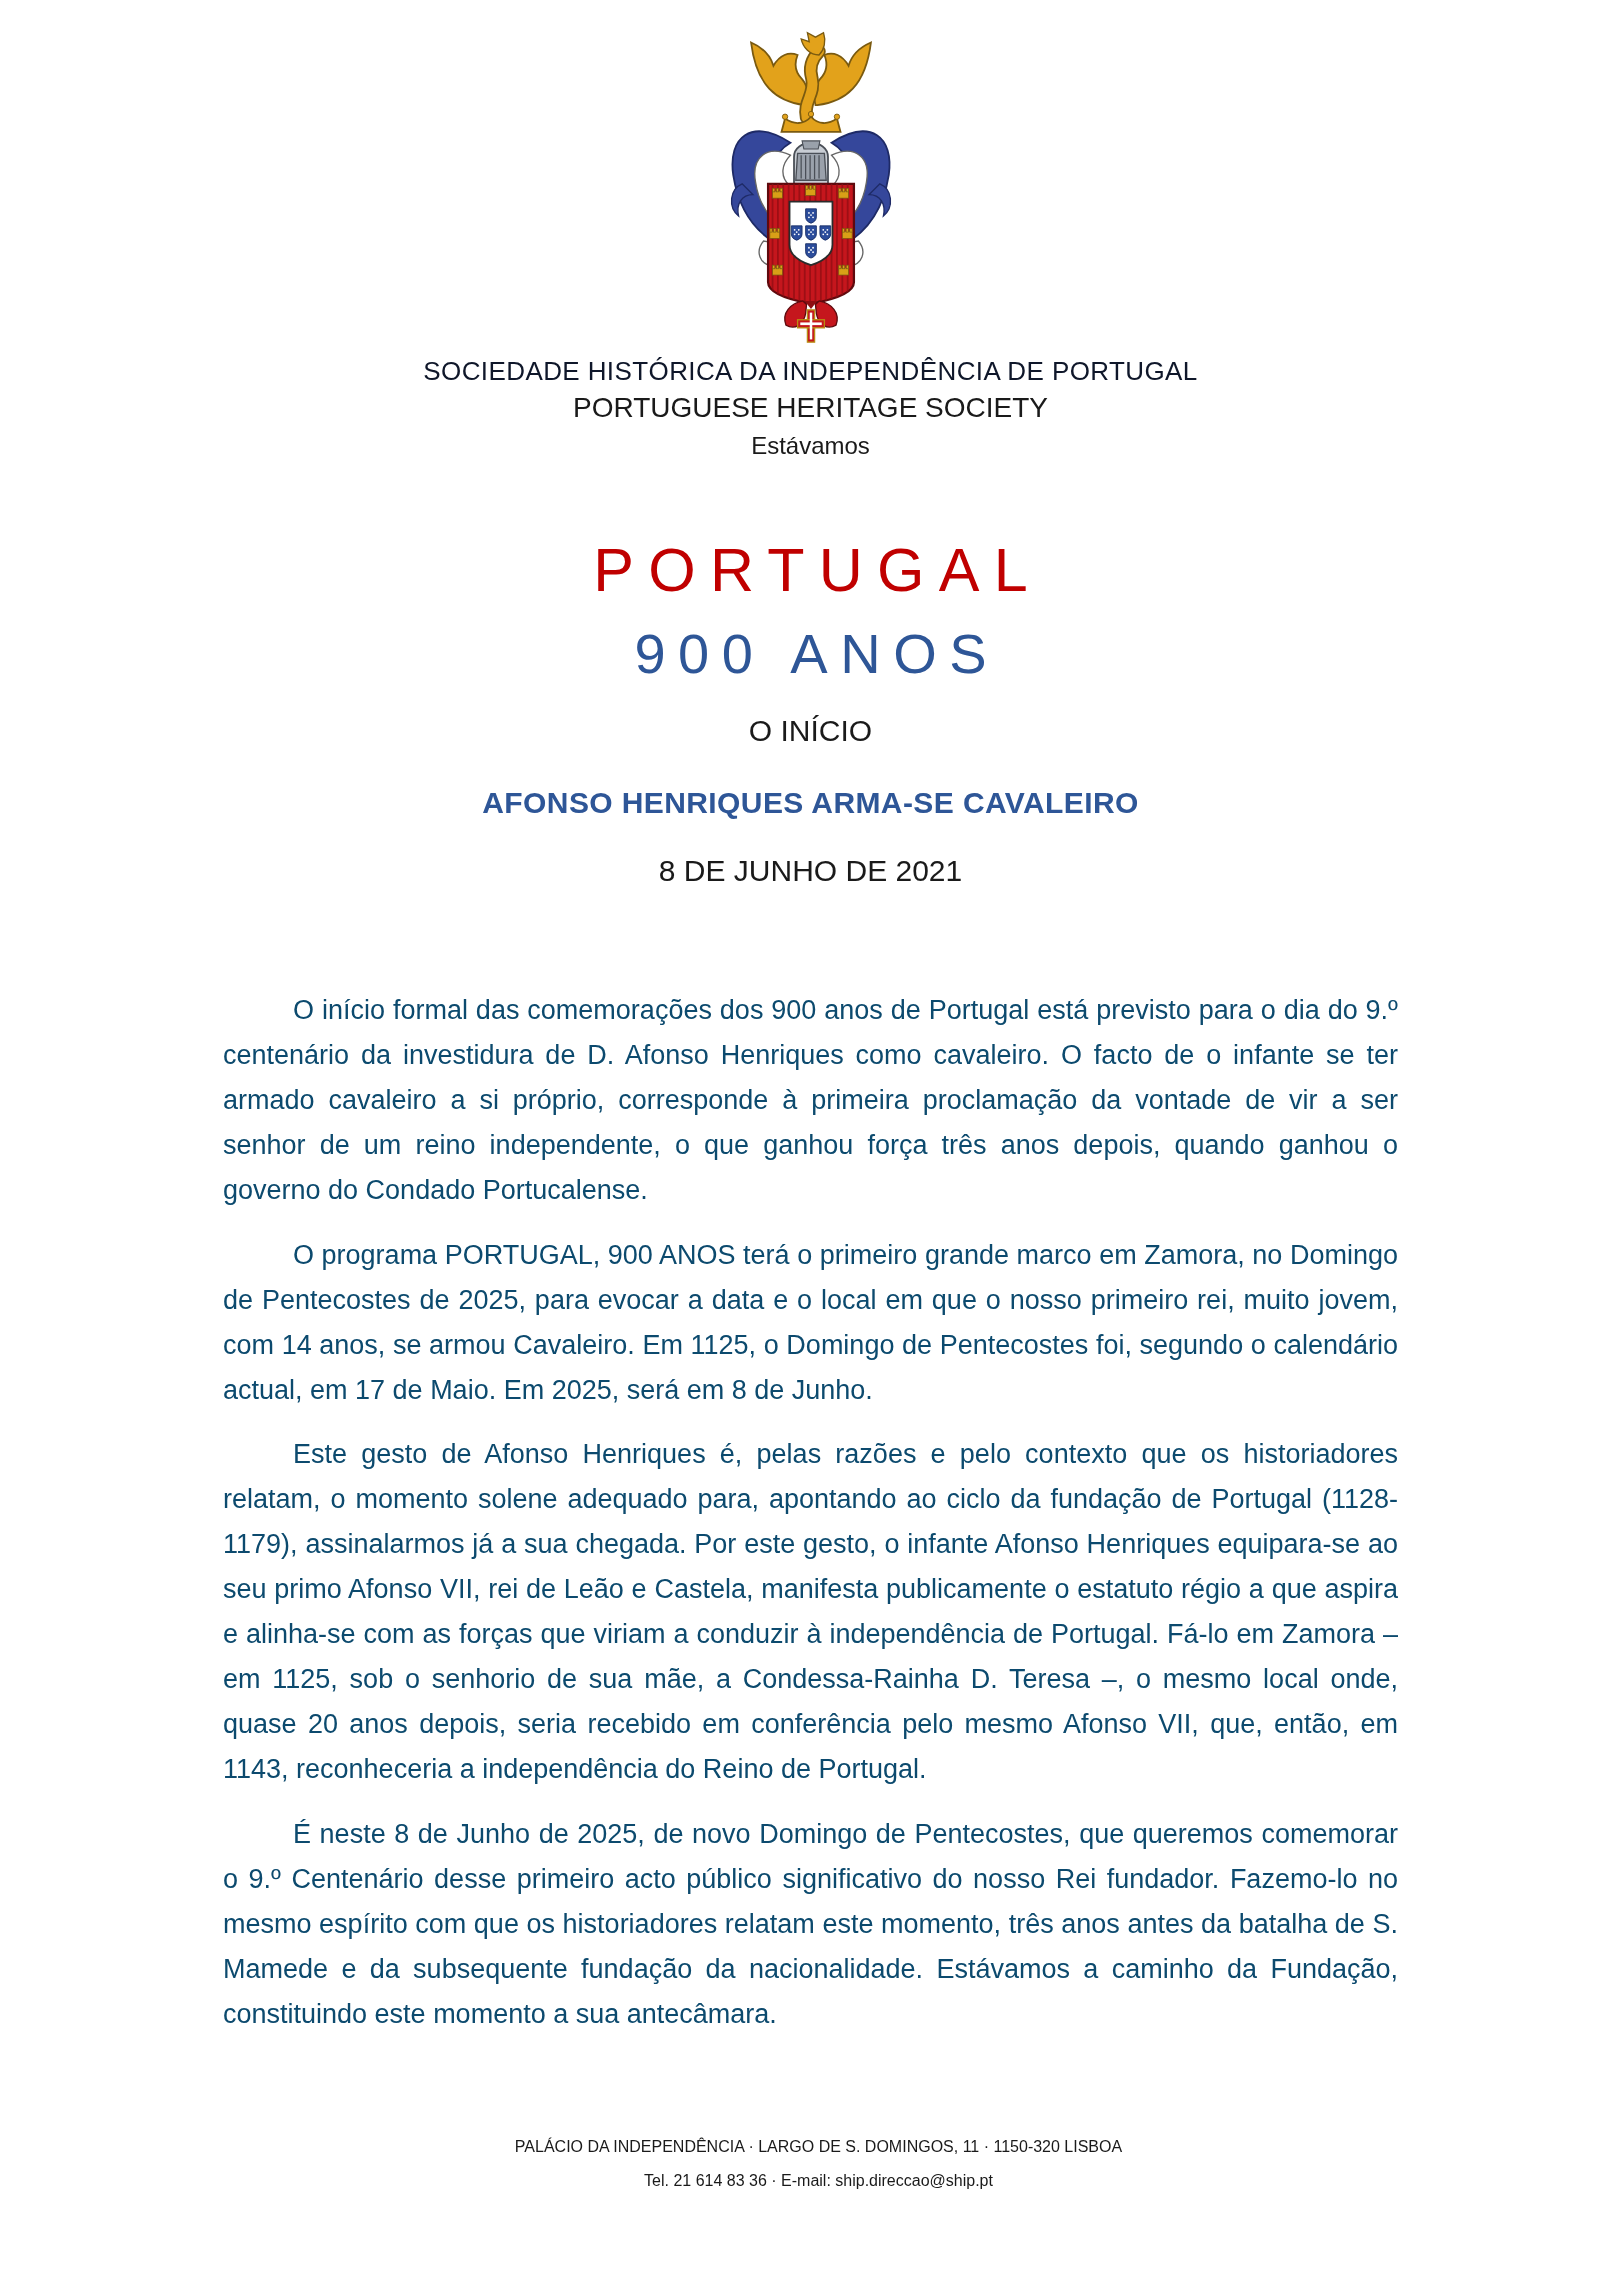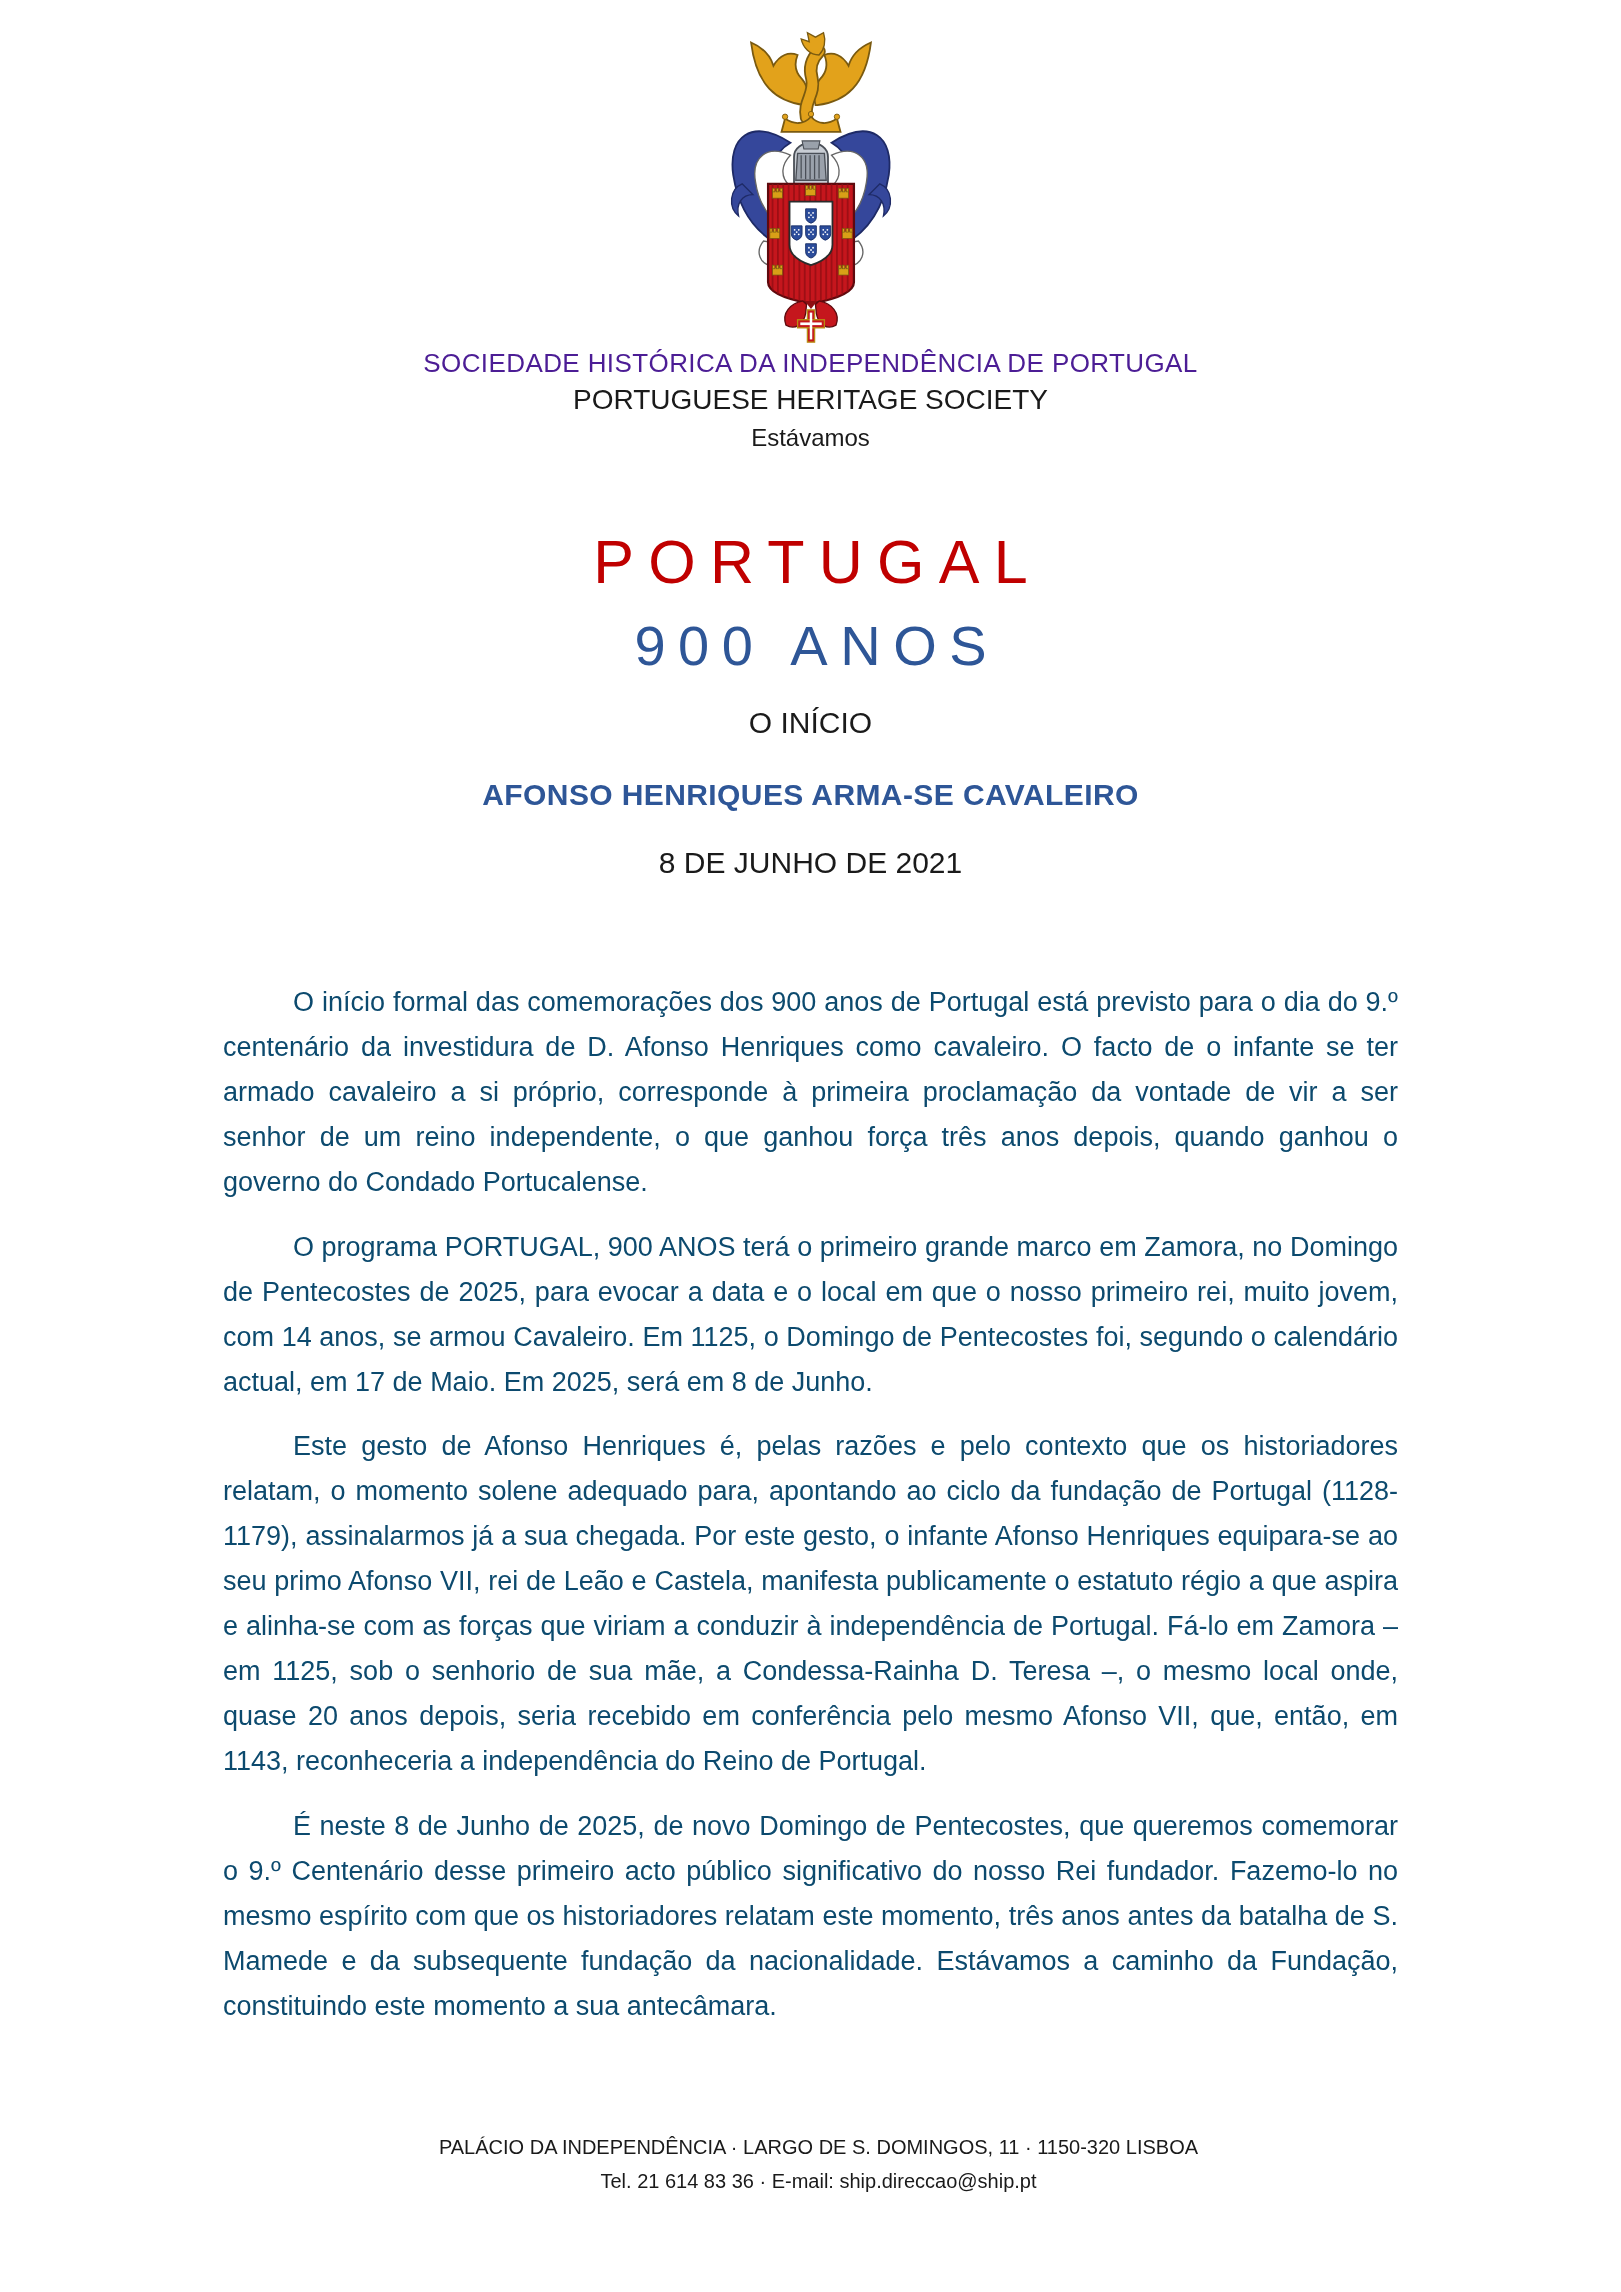--- a/index.html
+++ b/index.html
@@ -3,39 +3,39 @@
 <meta charset="utf-8">
 <style>
   html,body { margin:0; padding:0; background:#ffffff; }
   .page {
     position:relative; width:1621px; height:2293px; background:#ffffff;
     font-family:"Liberation Sans","DejaVu Sans",sans-serif; color:#1a1a1a;
     overflow:hidden; margin:0 auto;
   }
   .header { text-align:center; padding-top:30px; }
   .crest { display:block; margin:0 auto; }
-  .org-pt   { margin:5px 0 0 0; font-size:26px; line-height:30px; color:#4c1d95; letter-spacing:0.4px; font-weight:400; }
+  .org-pt   { margin:13px 0 0 0; font-size:26px; line-height:30px; color:#0f172a; letter-spacing:0.4px; font-weight:400; }
   .org-en   { margin:7.2px 0 0 0;  font-size:28px; line-height:29px; color:#1a1a1a; }
   .org-dept { margin:9px 0 0 0; font-size:24px; line-height:29px; color:#1a1a1a; }
 
   .title-block { text-align:center; }
   .title-red  { margin:77px 0 0 0; font-size:61px; line-height:66px; font-weight:400;
                 letter-spacing:14.3px; text-indent:14.3px; color:#C00000; }
   .title-blue { margin:19.7px 0 0 0; font-size:56px; line-height:61px; font-weight:400;
                 letter-spacing:12.5px; text-indent:12.5px; color:#2E5697; }
   .sub1     { margin:29px 0 0 0; font-size:30px; line-height:36px; font-weight:400; color:#1a1a1a; }
   .sub2     { margin:36px 0 12px 0; font-size:30px; line-height:36px; font-weight:700; color:#2E5697; letter-spacing:0.4px; }
   .sub-date { margin:32px 0 0 0; font-size:30px; line-height:36px; color:#1a1a1a; }
 
   .body-text { width:1175px; margin:99px auto 8px auto; font-size:27px; line-height:45px;
                text-align:justify; color:#0c4a6e; }
   .body-text p { margin:0 0 19.7px 0; text-indent:70px; }
 
   .footer { position:absolute; left:16px; right:0; top:2130px; text-align:center;
-            font-size:20px; line-height:34px; color:#1a1a1a; }
+            font-size:16px; line-height:34px; color:#1a1a1a; }
   .footer div { margin:0; }
 </style>
 </head>
 <body>
 
 <div class="page">
 
   <div class="header">
 
     <svg class="crest" width="188" height="313" viewBox="0 0 210 350" aria-hidden="true">

